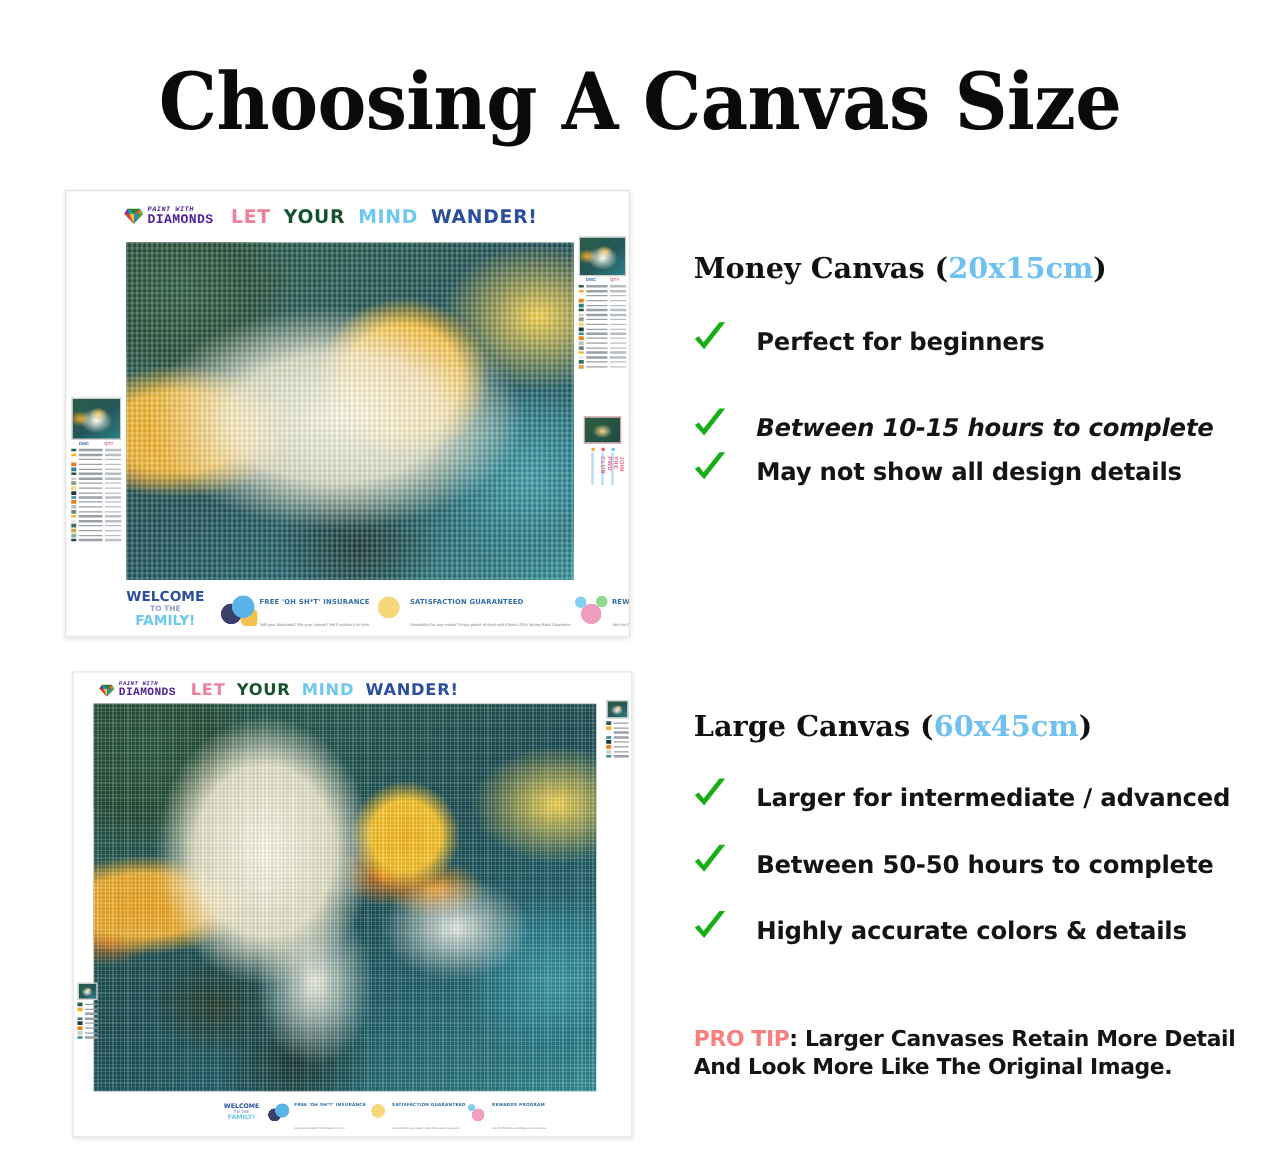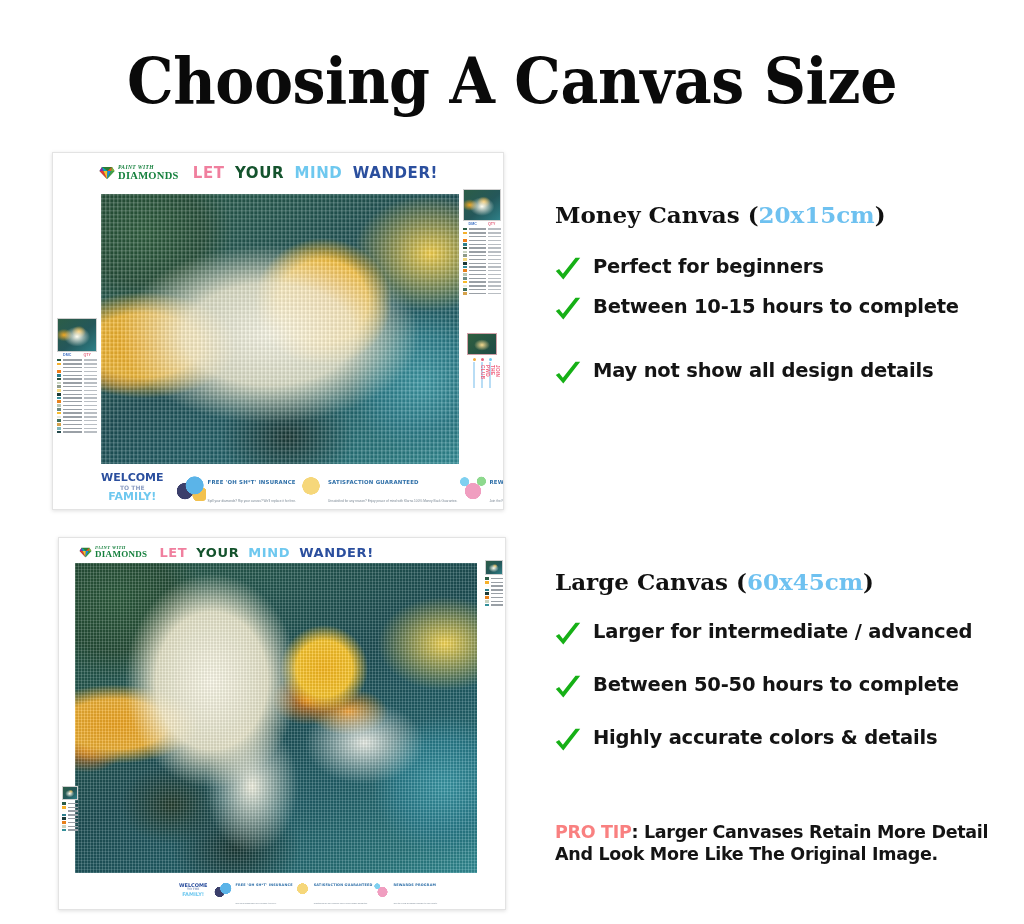--- a/index.html
+++ b/index.html
@@ -51,24 +51,24 @@
   #panel-small .brandbar { left: 46px; top: 11px; }
   #panel-large .brandbar { left: 20px; top: 7px; }
 
   .diamond-logo {
     display: inline-block;
     vertical-align: middle;
     flex: 0 0 auto;
   }
   .brandname {
     display: inline-block;
-    font-family: Liberation Serif, serif;
+    font-family: Liberation Mono, monospace;
     line-height: 1;
     margin-left: 3px;
-    color: #15803d;
+    color: #4c1d95;
   }
   .brandname .pw {
     display: block;
     font-style: italic;
     font-weight: bold;
     letter-spacing: 0.4px;
   }
   .brandname .dm {
     display: block;
     font-weight: bold;
@@ -228,37 +228,38 @@
     color: #111111;
     white-space: nowrap;
   }
   #heading-small { left: 555px; top: 201px; }
   #heading-large { left: 555px; top: 568px; }
   .size-blue { color: #6ec1f0; }
 
   .feature {
     position: absolute;
     display: flex;
-    align-items: flex-start;
+    align-items: flex-end;
     white-space: nowrap;
+    gap: 12px;
   }
   .check {
     flex: 0 0 auto;
     width: 30px; height: 30px;
     margin-right: 10px;
   }
   .feature .ftext {
     font-family: "DejaVu Sans", "Liberation Sans", sans-serif;
     font-weight: bold;
     font-size: 19.5px;
     color: #141414;
     letter-spacing: -0.2px;
   }
   #feat-s0 { left: 553px; top: 255px; }
-  #feat-s1 { left: 553px; top: 295px; }
+  #feat-s1 { left: 553px; top: 324px; font-style: italic; }
   #feat-s2 { left: 553px; top: 359px; }
   #feat-l0 { left: 553px; top: 620px; }
   #feat-l1 { left: 553px; top: 673px; }
   #feat-l2 { left: 553px; top: 726px; }
 
   #pro-tip {
     position: absolute;
     left: 555px; top: 821px;
     width: 460px;
     font-family: "DejaVu Sans", "Liberation Sans", sans-serif;

